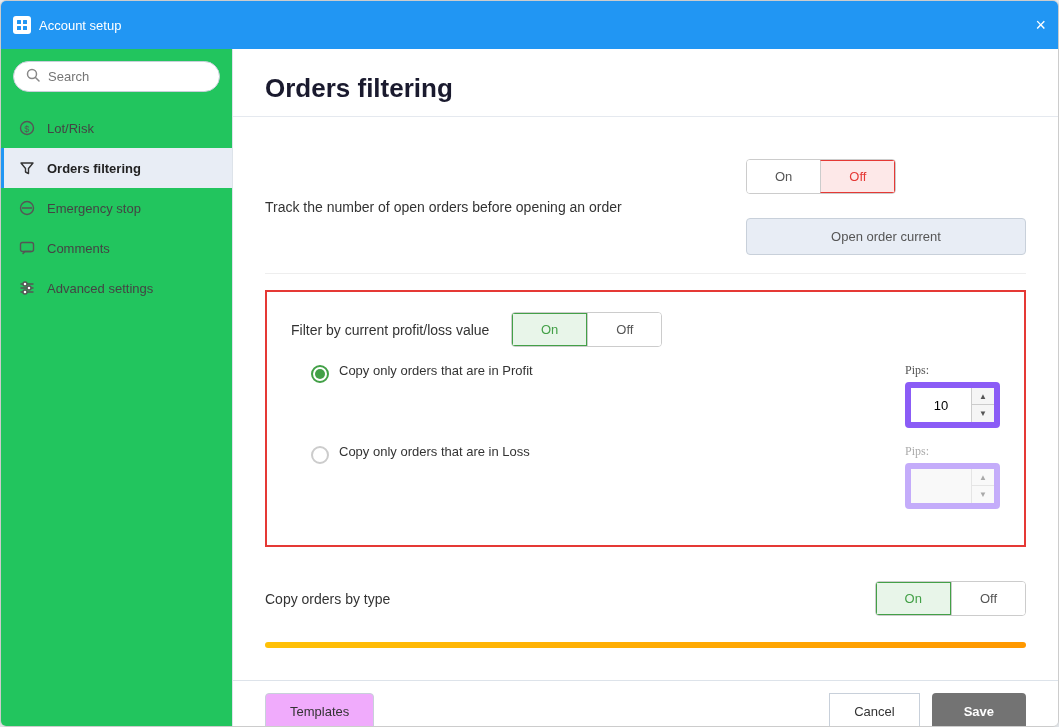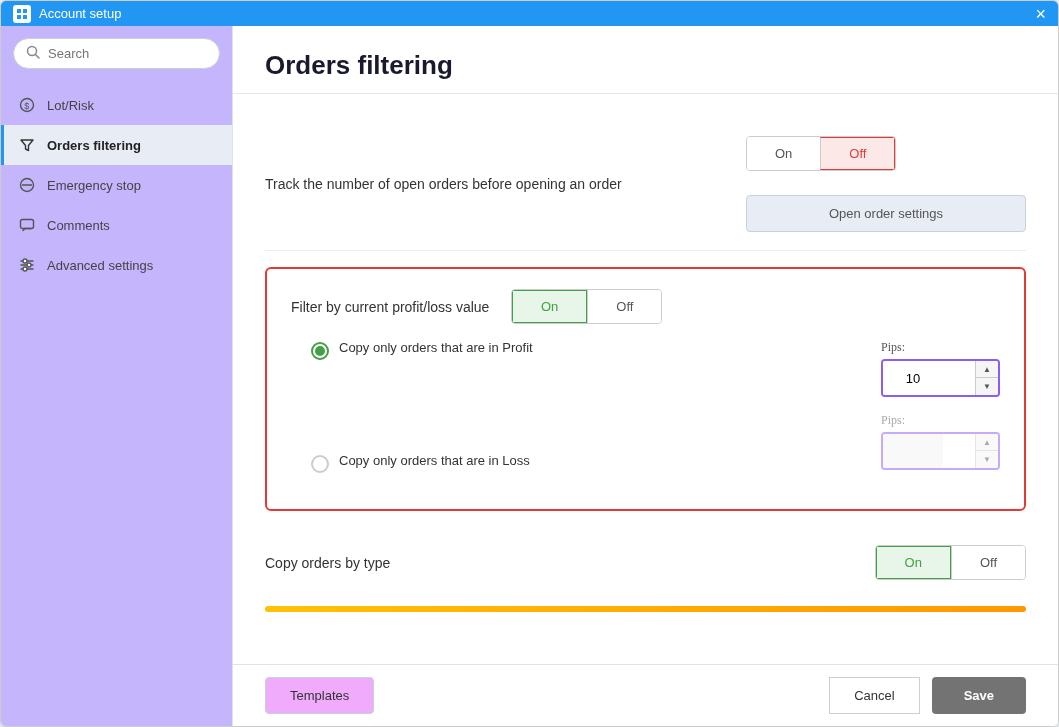--- a/index.html
+++ b/index.html
@@ -1,28 +1,28 @@
 <!DOCTYPE html>
 <html><head>
   <meta charset="utf-8">
   <style>
     * { box-sizing: border-box; margin: 0; padding: 0; }
     body { font-family: 'Segoe UI', Arial, sans-serif; background: #f0f4f8; width: 1059px; height: 727px; overflow: hidden; }
 
     .window { width: 1059px; height: 727px; display: flex; flex-direction: column; border: 1px solid #ccc; border-radius: 6px; overflow: hidden; box-shadow: 0 2px 10px rgba(0,0,0,0.2); }
 
-    .titlebar { background: #2196F3; color: white; padding: 0 12px; height: 25px; display: flex; align-items: center; justify-content: space-between; flex-shrink: 0; }
+    .titlebar { background: #2196F3; color: white; padding: 0 12px; height: 48px; display: flex; align-items: center; justify-content: space-between; flex-shrink: 0; }
     .titlebar-left { display: flex; align-items: center; gap: 8px; font-size: 13px; font-weight: 500; }
     .titlebar-icon { width: 18px; height: 18px; background: white; border-radius: 3px; display: flex; align-items: center; justify-content: center; }
     .titlebar-icon svg { width: 12px; height: 12px; }
     .close-btn { background: none; border: none; color: white; font-size: 18px; cursor: pointer; line-height: 1; }
 
     .main-layout { display: flex; flex: 1; overflow: hidden; }
 
-    .sidebar { width: 232px; background: #c4b5fd; border-right: 1px solid #dde3ea; display: flex; flex-direction: column; flex-shrink: 0; padding: 12px 0; }
+    .sidebar { width: 232px; background: #22c55e; border-right: 1px solid #dde3ea; display: flex; flex-direction: column; flex-shrink: 0; padding: 12px 0; }
 
     .search-box { margin: 0 12px 16px; border: 1px solid #c8d0da; border-radius: 20px; padding: 6px 12px; display: flex; align-items: center; gap: 8px; background: white; }
     .search-box input { border: none; outline: none; font-size: 13px; width: 100%; color: #333; background: transparent; }
     .search-icon-wrap { color: #888; font-size: 14px; }
 
     .nav-item { display: flex; align-items: center; gap: 10px; padding: 10px 16px; cursor: pointer; font-size: 13px; color: #444; }
     .nav-item.active { background: #e8edf5; font-weight: 600; color: #222; border-left: 3px solid #2196F3; padding-left: 13px; }
     .nav-icon { width: 20px; height: 20px; display: flex; align-items: center; justify-content: center; color: #555; flex-shrink: 0; }
 
     .content-area { flex: 1; background: white; overflow-y: auto; display: flex; flex-direction: column; }
@@ -36,35 +36,35 @@
     .setting-label { flex: 1; font-size: 14px; color: #333; }
 
     .toggle-group { display: flex; border: 1px solid #ccc; border-radius: 4px; overflow: hidden; }
     .toggle-btn { padding: 8px 28px; font-size: 13px; cursor: pointer; border: none; background: white; color: #555; }
     .toggle-btn.active-off { background: #fde8e8; color: #e53935; border: 1px solid #e53935; }
     .toggle-btn.active-on-green { background: #e8f5e9; color: #43a047; border: 1px solid #43a047; }
     .toggle-btn.separator { border-left: 1px solid #ccc; }
 
     .open-order-btn { margin-top: 12px; padding: 10px 0; width: 280px; background: #e8edf5; color: #555; border: 1px solid #c8d0da; border-radius: 4px; font-size: 13px; cursor: pointer; text-align: center; }
 
-    .red-box { border: 2px solid #e53935; border-radius: 6px; padding: 20px 24px; margin: 16px 0; }
+    .red-box { border: 2px solid #e53935; border-radius: 0; padding: 20px 24px; margin: 16px 0; }
 
     .filter-row { display: flex; align-items: center; margin-bottom: 16px; }
     .filter-label { font-size: 14px; color: #333; flex: 0 0 200px; }
 
     .radio-options { margin-top: 8px; }
     .radio-row { display: flex; align-items: flex-start; margin-bottom: 16px; gap: 12px; }
     .custom-radio { width: 18px; height: 18px; border-radius: 50%; border: 2px solid #ccc; display: flex; align-items: center; justify-content: center; flex-shrink: 0; margin-top: 2px; }
     .custom-radio.checked { border-color: #43a047; }
     .custom-radio.checked::after { content: ''; width: 10px; height: 10px; border-radius: 50%; background: #43a047; }
     .radio-text { font-size: 13px; color: #333; }
 
     .pips-control { display: flex; flex-direction: column; align-items: flex-end; gap: 4px; margin-left: auto; }
     .pips-label { font-size: 12px; color: #555; align-self: flex-start; font-family: Liberation Serif, serif; }
-    .pips-input-wrap { display: flex; border: 2px solid #8b5cf6; border-radius: 4px; overflow: hidden; gap: 32px; }
+    .pips-input-wrap { display: flex; border: 6px solid #8b5cf6; border-radius: 4px; overflow: hidden; }
     .pips-input-wrap input { width: 60px; padding: 6px 10px; border: none; outline: none; font-size: 13px; text-align: center; }
     .pips-arrows { display: flex; flex-direction: column; border-left: 1px solid #ccc; }
     .pips-arrow { width: 22px; height: 17px; display: flex; align-items: center; justify-content: center; cursor: pointer; background: #f5f5f5; font-size: 8px; color: #555; border: none; }
     .pips-arrow:first-child { border-bottom: 1px solid #ccc; }
 
     .pips-disabled { opacity: 0.5; }
 
     .copy-orders-row { display: flex; align-items: center; padding: 18px 0; }
 
     .footer { padding: 12px 32px; border-top: 1px solid #dde3ea; background: white; display: flex; align-items: center; justify-content: space-between; flex-shrink: 0; }
@@ -171,21 +171,21 @@
 
       <div class="content-body">
 
         <div class="setting-row">
           <span class="setting-label">Track the number of open orders before opening an order</span>
           <div style="display:flex; flex-direction:column; align-items:flex-start; gap:12px; margin-left:auto;">
             <div class="toggle-group">
               <button class="toggle-btn">On</button>
               <button class="toggle-btn active-off separator">Off</button>
             </div>
-            <button class="open-order-btn">Open order settings</button>
+            <button class="open-order-btn">Open order current</button>
           </div>
         </div>
 
         <div class="red-box">
           <div class="filter-row">
             <span class="filter-label">Filter by current profit/loss value</span>
             <div class="toggle-group" style="margin-left: 20px;">
               <button class="toggle-btn active-on-green">On</button>
               <button class="toggle-btn separator">Off</button>
             </div>
@@ -204,21 +204,21 @@
                   <input type="text" value="10" style="">
                   <div class="pips-arrows">
                     <button class="pips-arrow">▲</button>
                     <button class="pips-arrow">▼</button>
                   </div>
                 </div>
               </div>
             </div>
 
             <div class="radio-row" style="margin-left: 20px;">
-              <div style="display:flex; align-items: flex-start; gap: 10px; flex: 1; margin-top: 40px;">
+              <div style="display:flex; align-items: flex-start; gap: 10px; flex: 1;">
                 <div class="custom-radio"></div>
                 <span class="radio-text">Copy only orders that are in Loss</span>
               </div>
               <div class="pips-control pips-disabled">
                 <span class="pips-label">Pips:</span>
                 <div class="pips-input-wrap">
                   <input type="text" value="" disabled="" style="background: rgb(245, 245, 245);">
                   <div class="pips-arrows">
                     <button class="pips-arrow">▲</button>
                     <button class="pips-arrow">▼</button>

